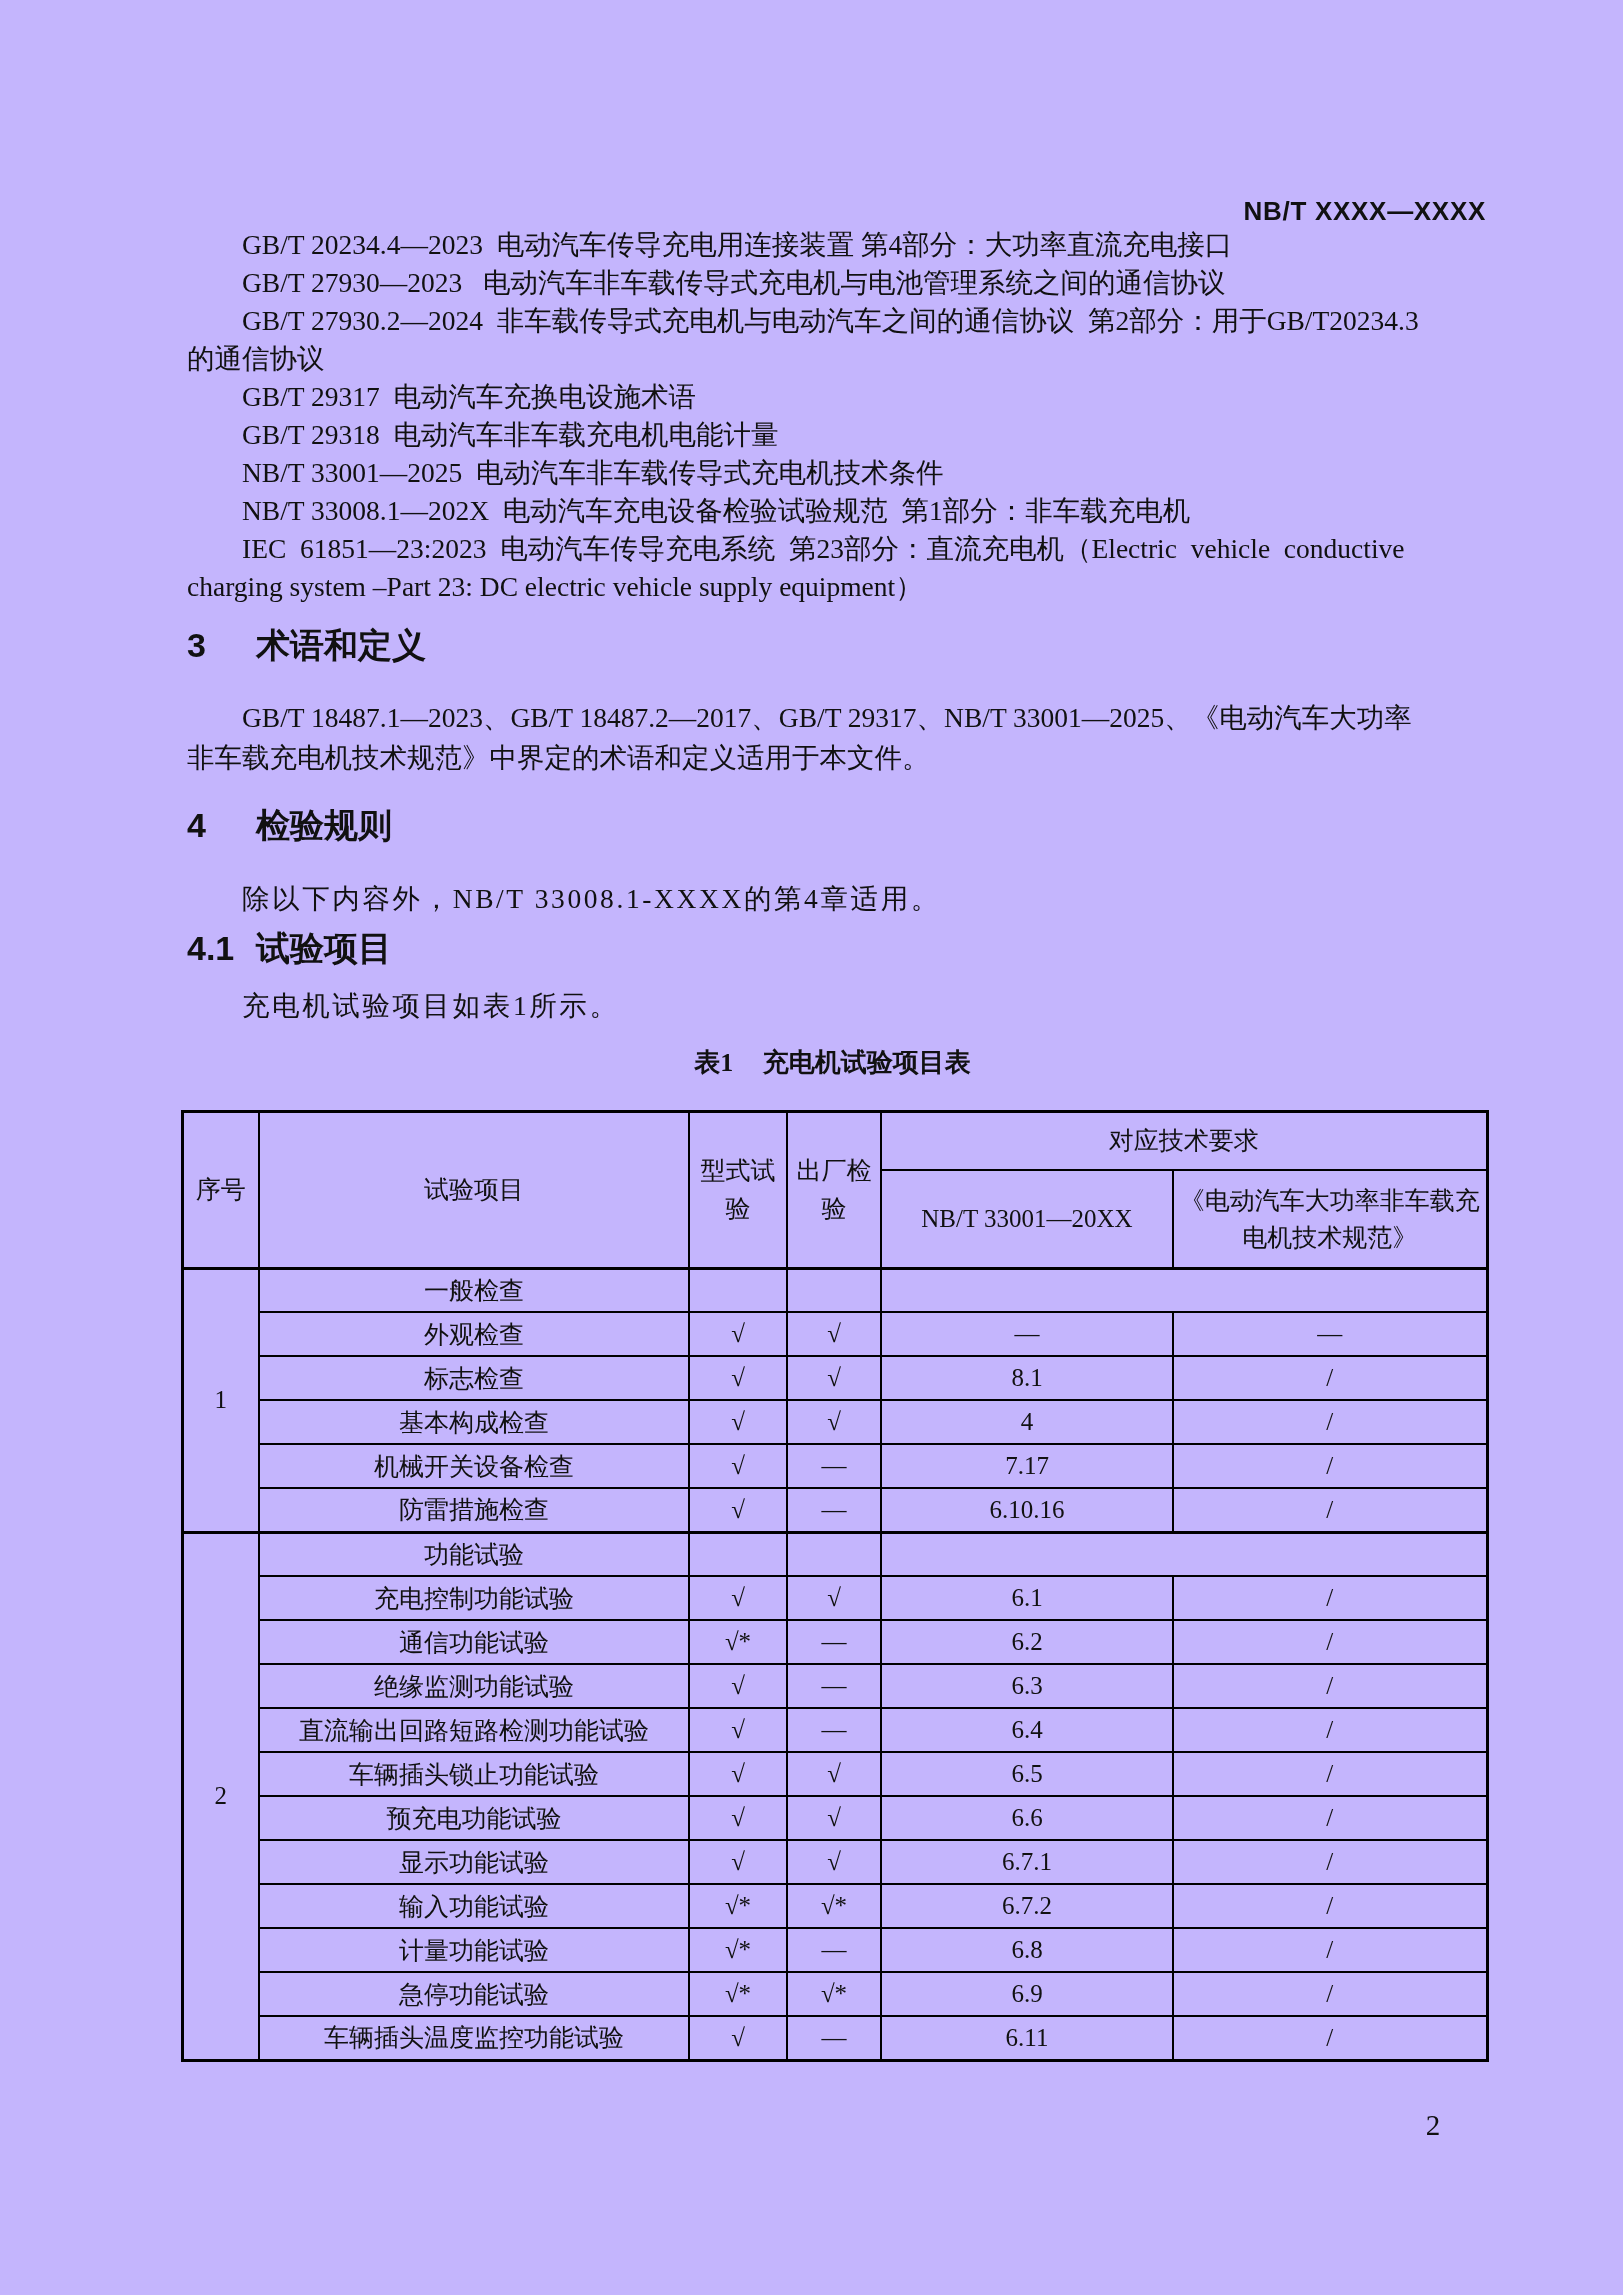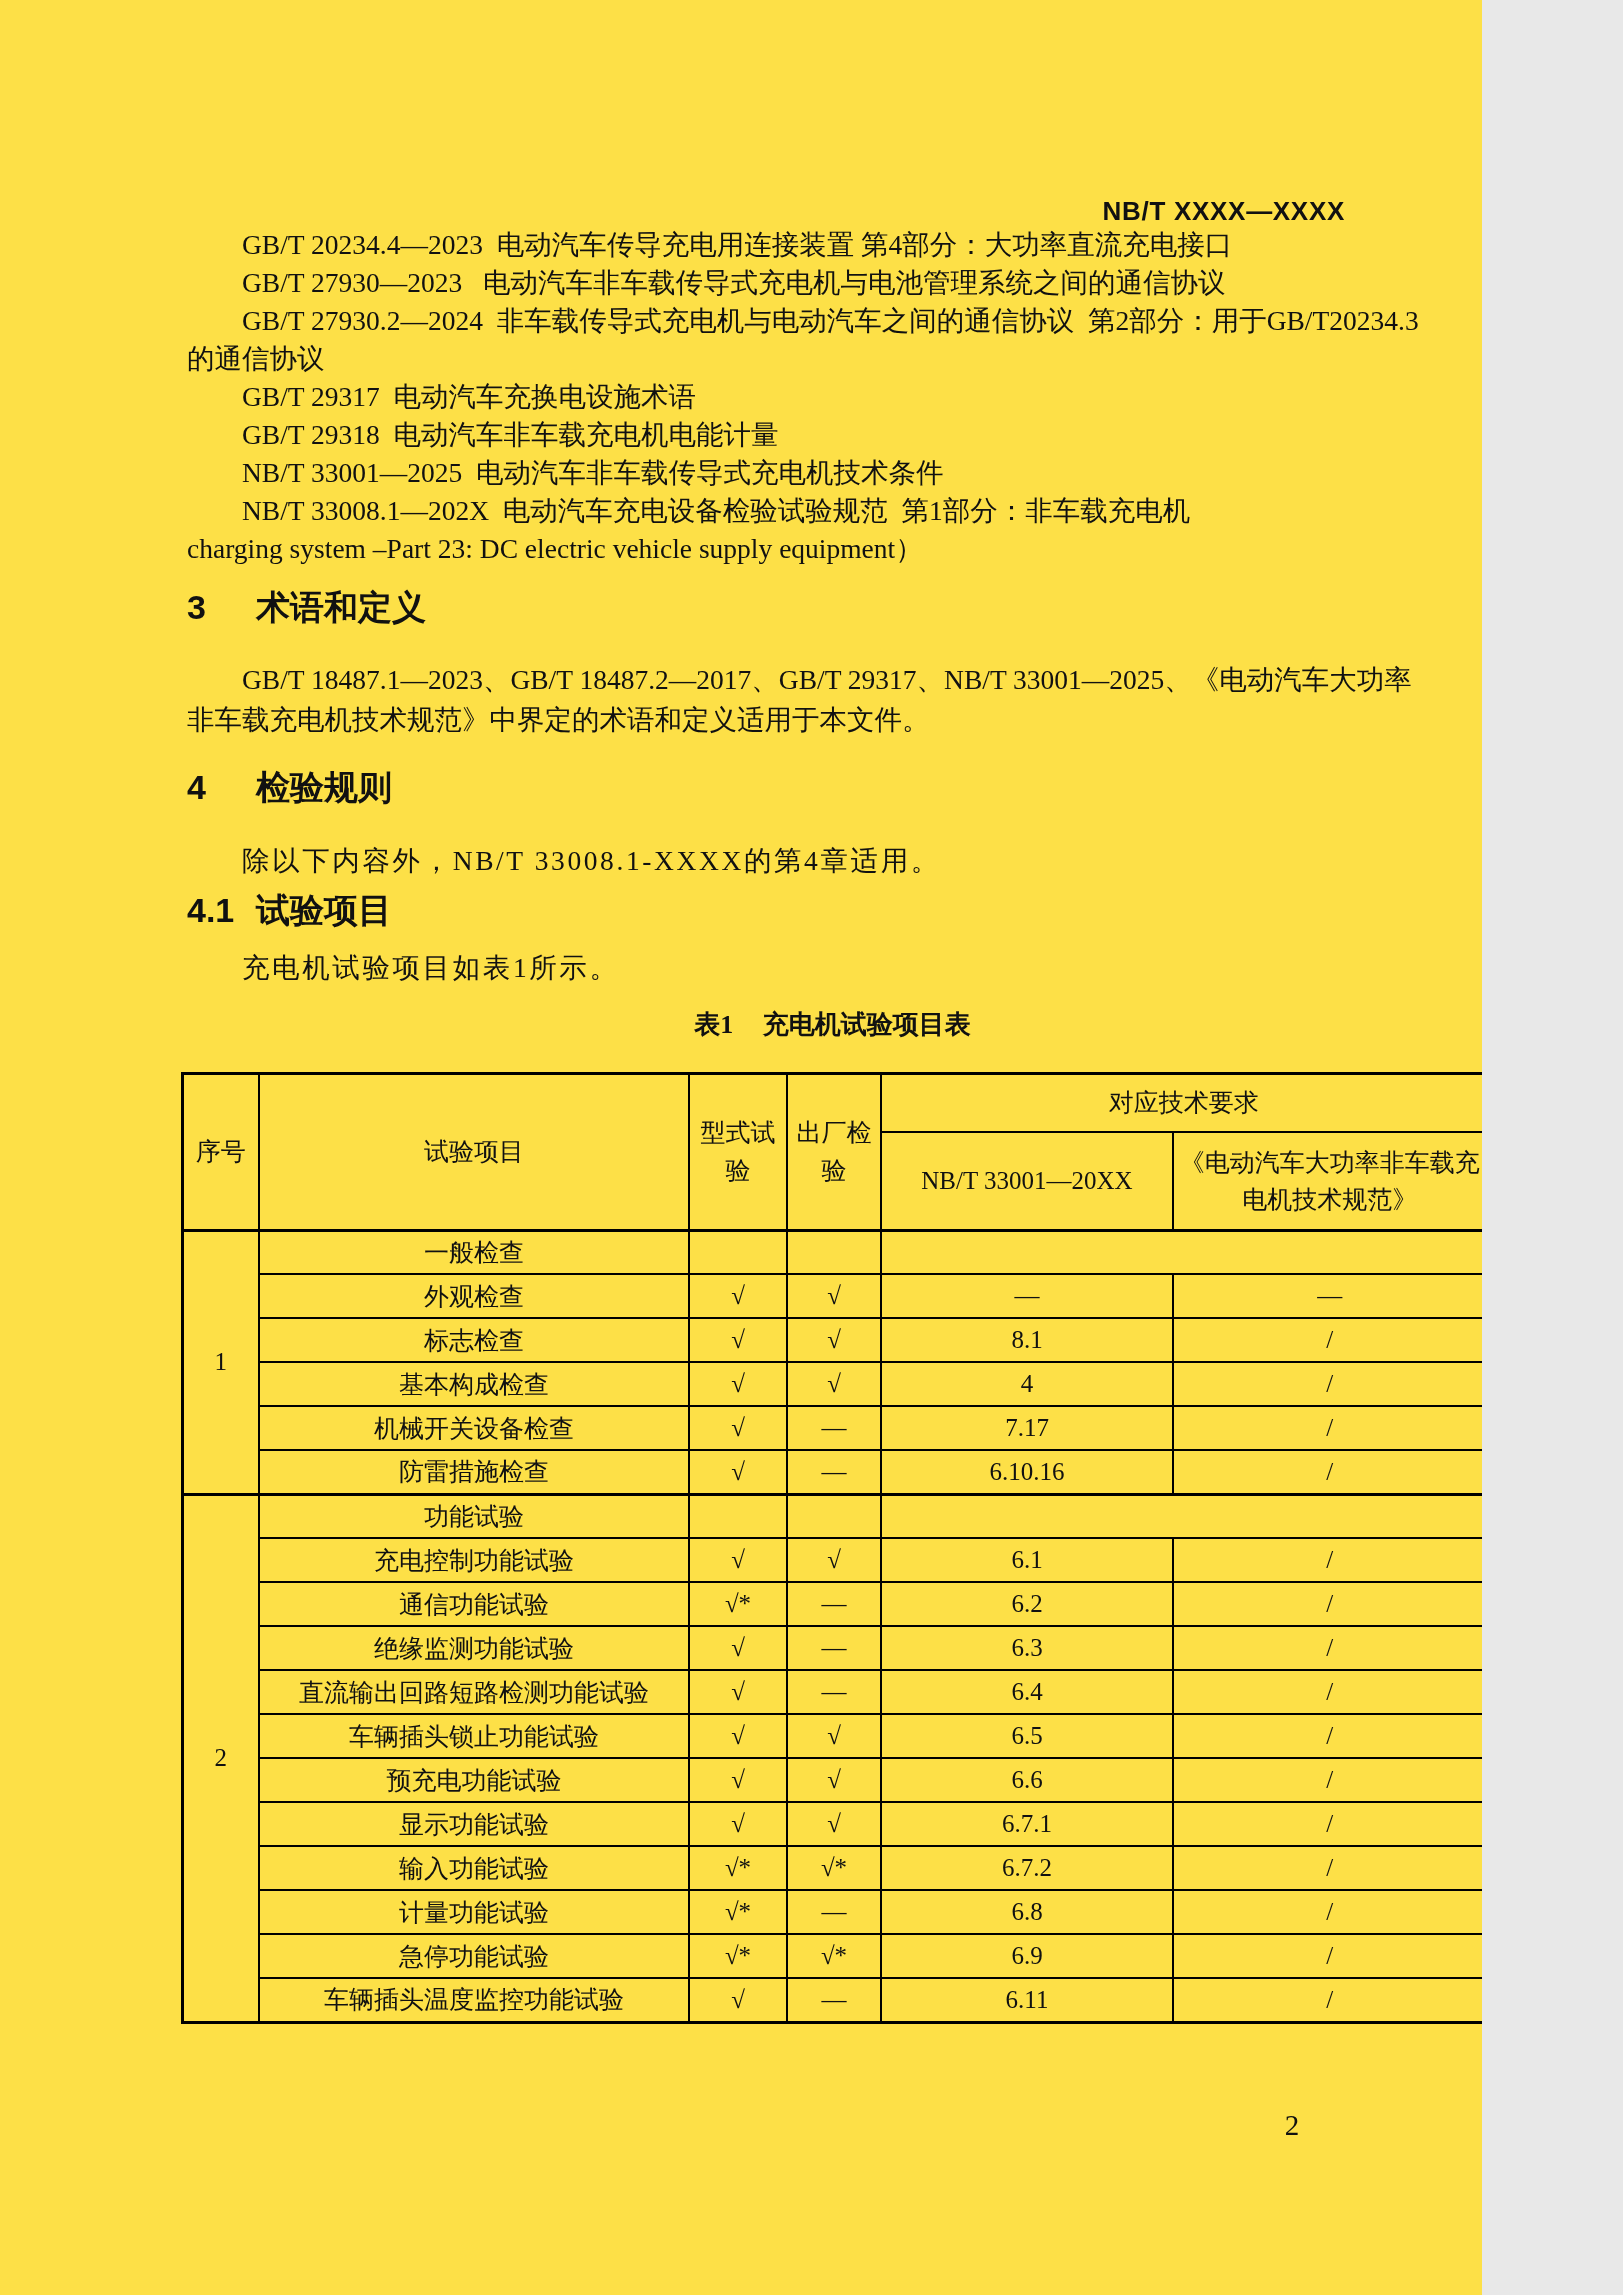--- a/index.html
+++ b/index.html
@@ -1,19 +1,19 @@
 <!DOCTYPE html>
 <html style="font-size:10.5px"><head>
 <meta charset="utf-8">
 <style>
   html,body{margin:0;padding:0;background:#e8e8e8;}
   .page{
     position:relative;
-    width:1482px;height:2295px;
-    background:#fde047;
+    width:1623px;height:2295px;
+    background:#c4b5fd;
     color:#111;
     font-family:"Liberation Serif","DejaVu Serif",serif;
     overflow:hidden;
   }
   .doc-header{
     margin-top:196px;
     padding-right:137px;
     text-align:right;
     font-family:"Liberation Sans","DejaVu Sans",sans-serif;
     font-weight:700;
@@ -107,20 +107,21 @@
 
     <div class="refs">
       <div class="line indent">GB/T 20234.4—2023  电动汽车传导充电用连接装置 第4部分：大功率直流充电接口</div>
       <div class="line indent">GB/T 27930—2023   电动汽车非车载传导式充电机与电池管理系统之间的通信协议</div>
       <div class="line indent">GB/T 27930.2—2024  非车载传导式充电机与电动汽车之间的通信协议  第2部分：用于GB/T20234.3</div>
       <div class="line">的通信协议</div>
       <div class="line indent">GB/T 29317  电动汽车充换电设施术语</div>
       <div class="line indent">GB/T 29318  电动汽车非车载充电机电能计量</div>
       <div class="line indent">NB/T 33001—2025  电动汽车非车载传导式充电机技术条件</div>
       <div class="line indent">NB/T 33008.1—202X  电动汽车充电设备检验试验规范  第1部分：非车载充电机</div>
+      <div class="line indent">IEC  61851—23:2023  电动汽车传导充电系统  第23部分：直流充电机（Electric  vehicle  conductive</div>
       <div class="line">charging system –Part 23: DC electric vehicle supply equipment）</div>
     </div>
 
     <div class="heading h3"><span class="h-num">3</span><span>术语和定义</span></div>
     <div class="para p3">
       <div class="line indent">GB/T 18487.1—2023、GB/T 18487.2—2017、GB/T 29317、NB/T 33001—2025、《电动汽车大功率</div>
       <div class="line">非车载充电机技术规范》中界定的术语和定义适用于本文件。</div>
     </div>
 
     <div class="heading h4"><span class="h-num">4</span><span>检验规则</span></div>

